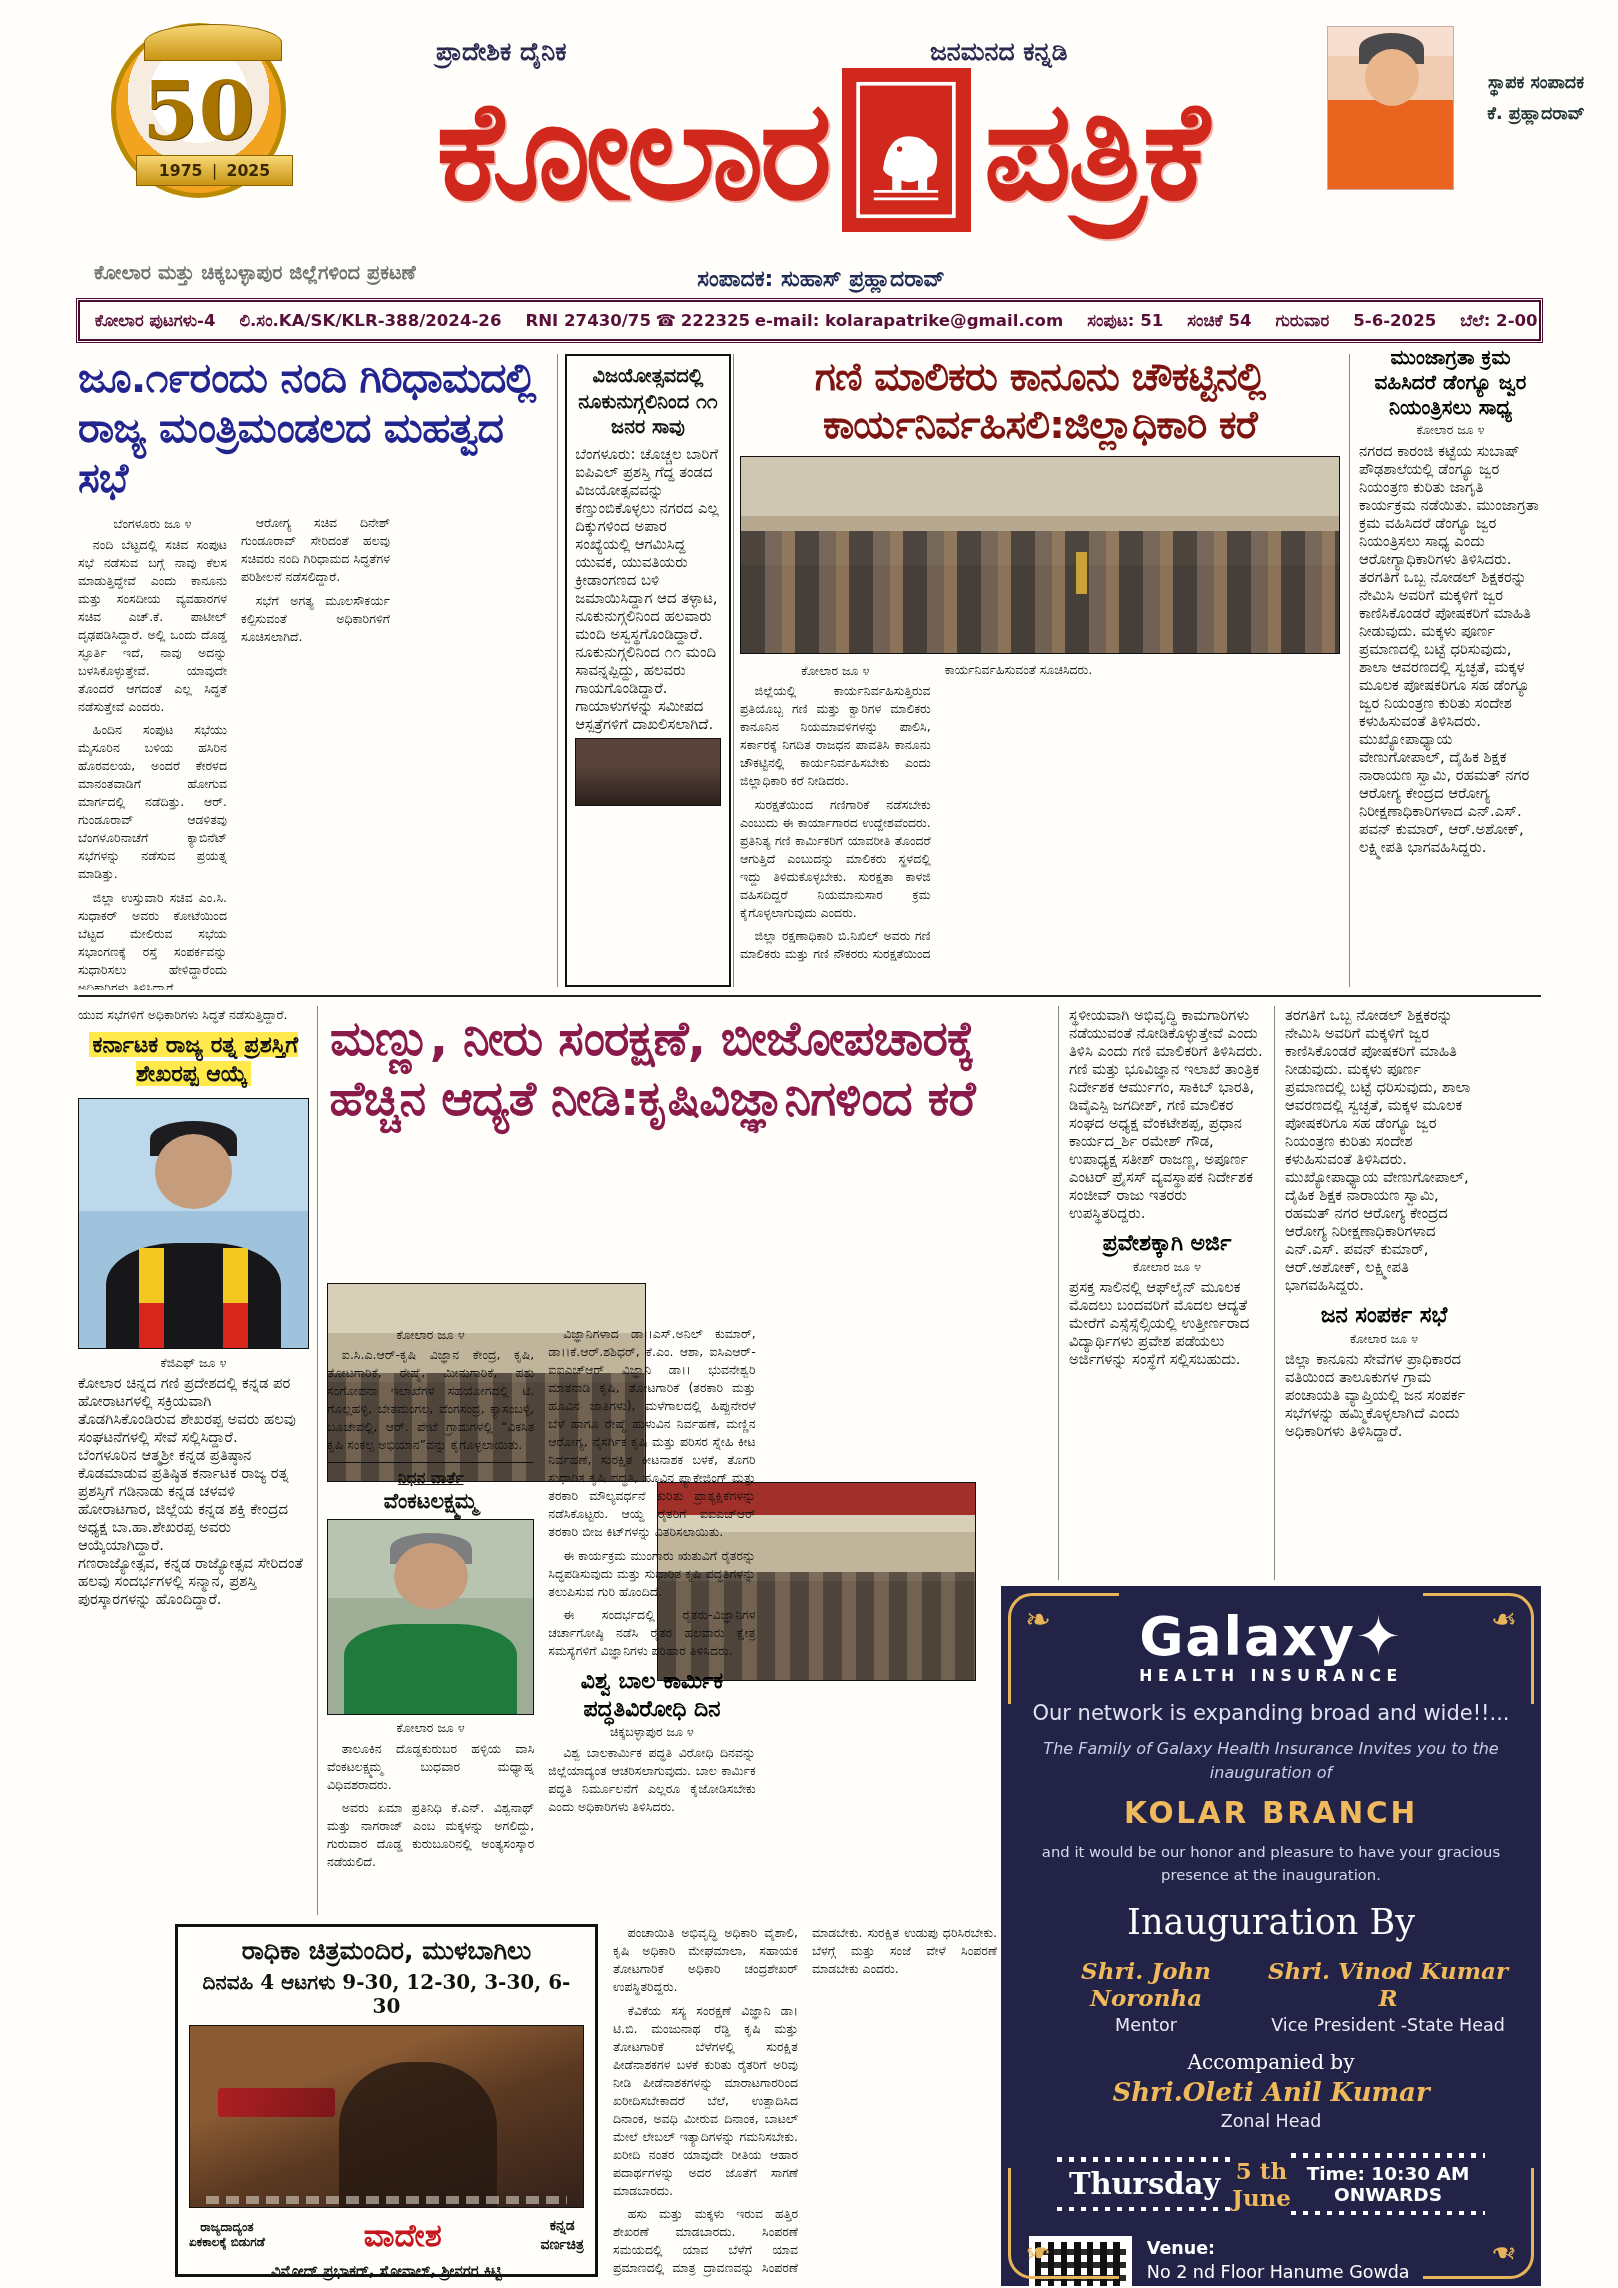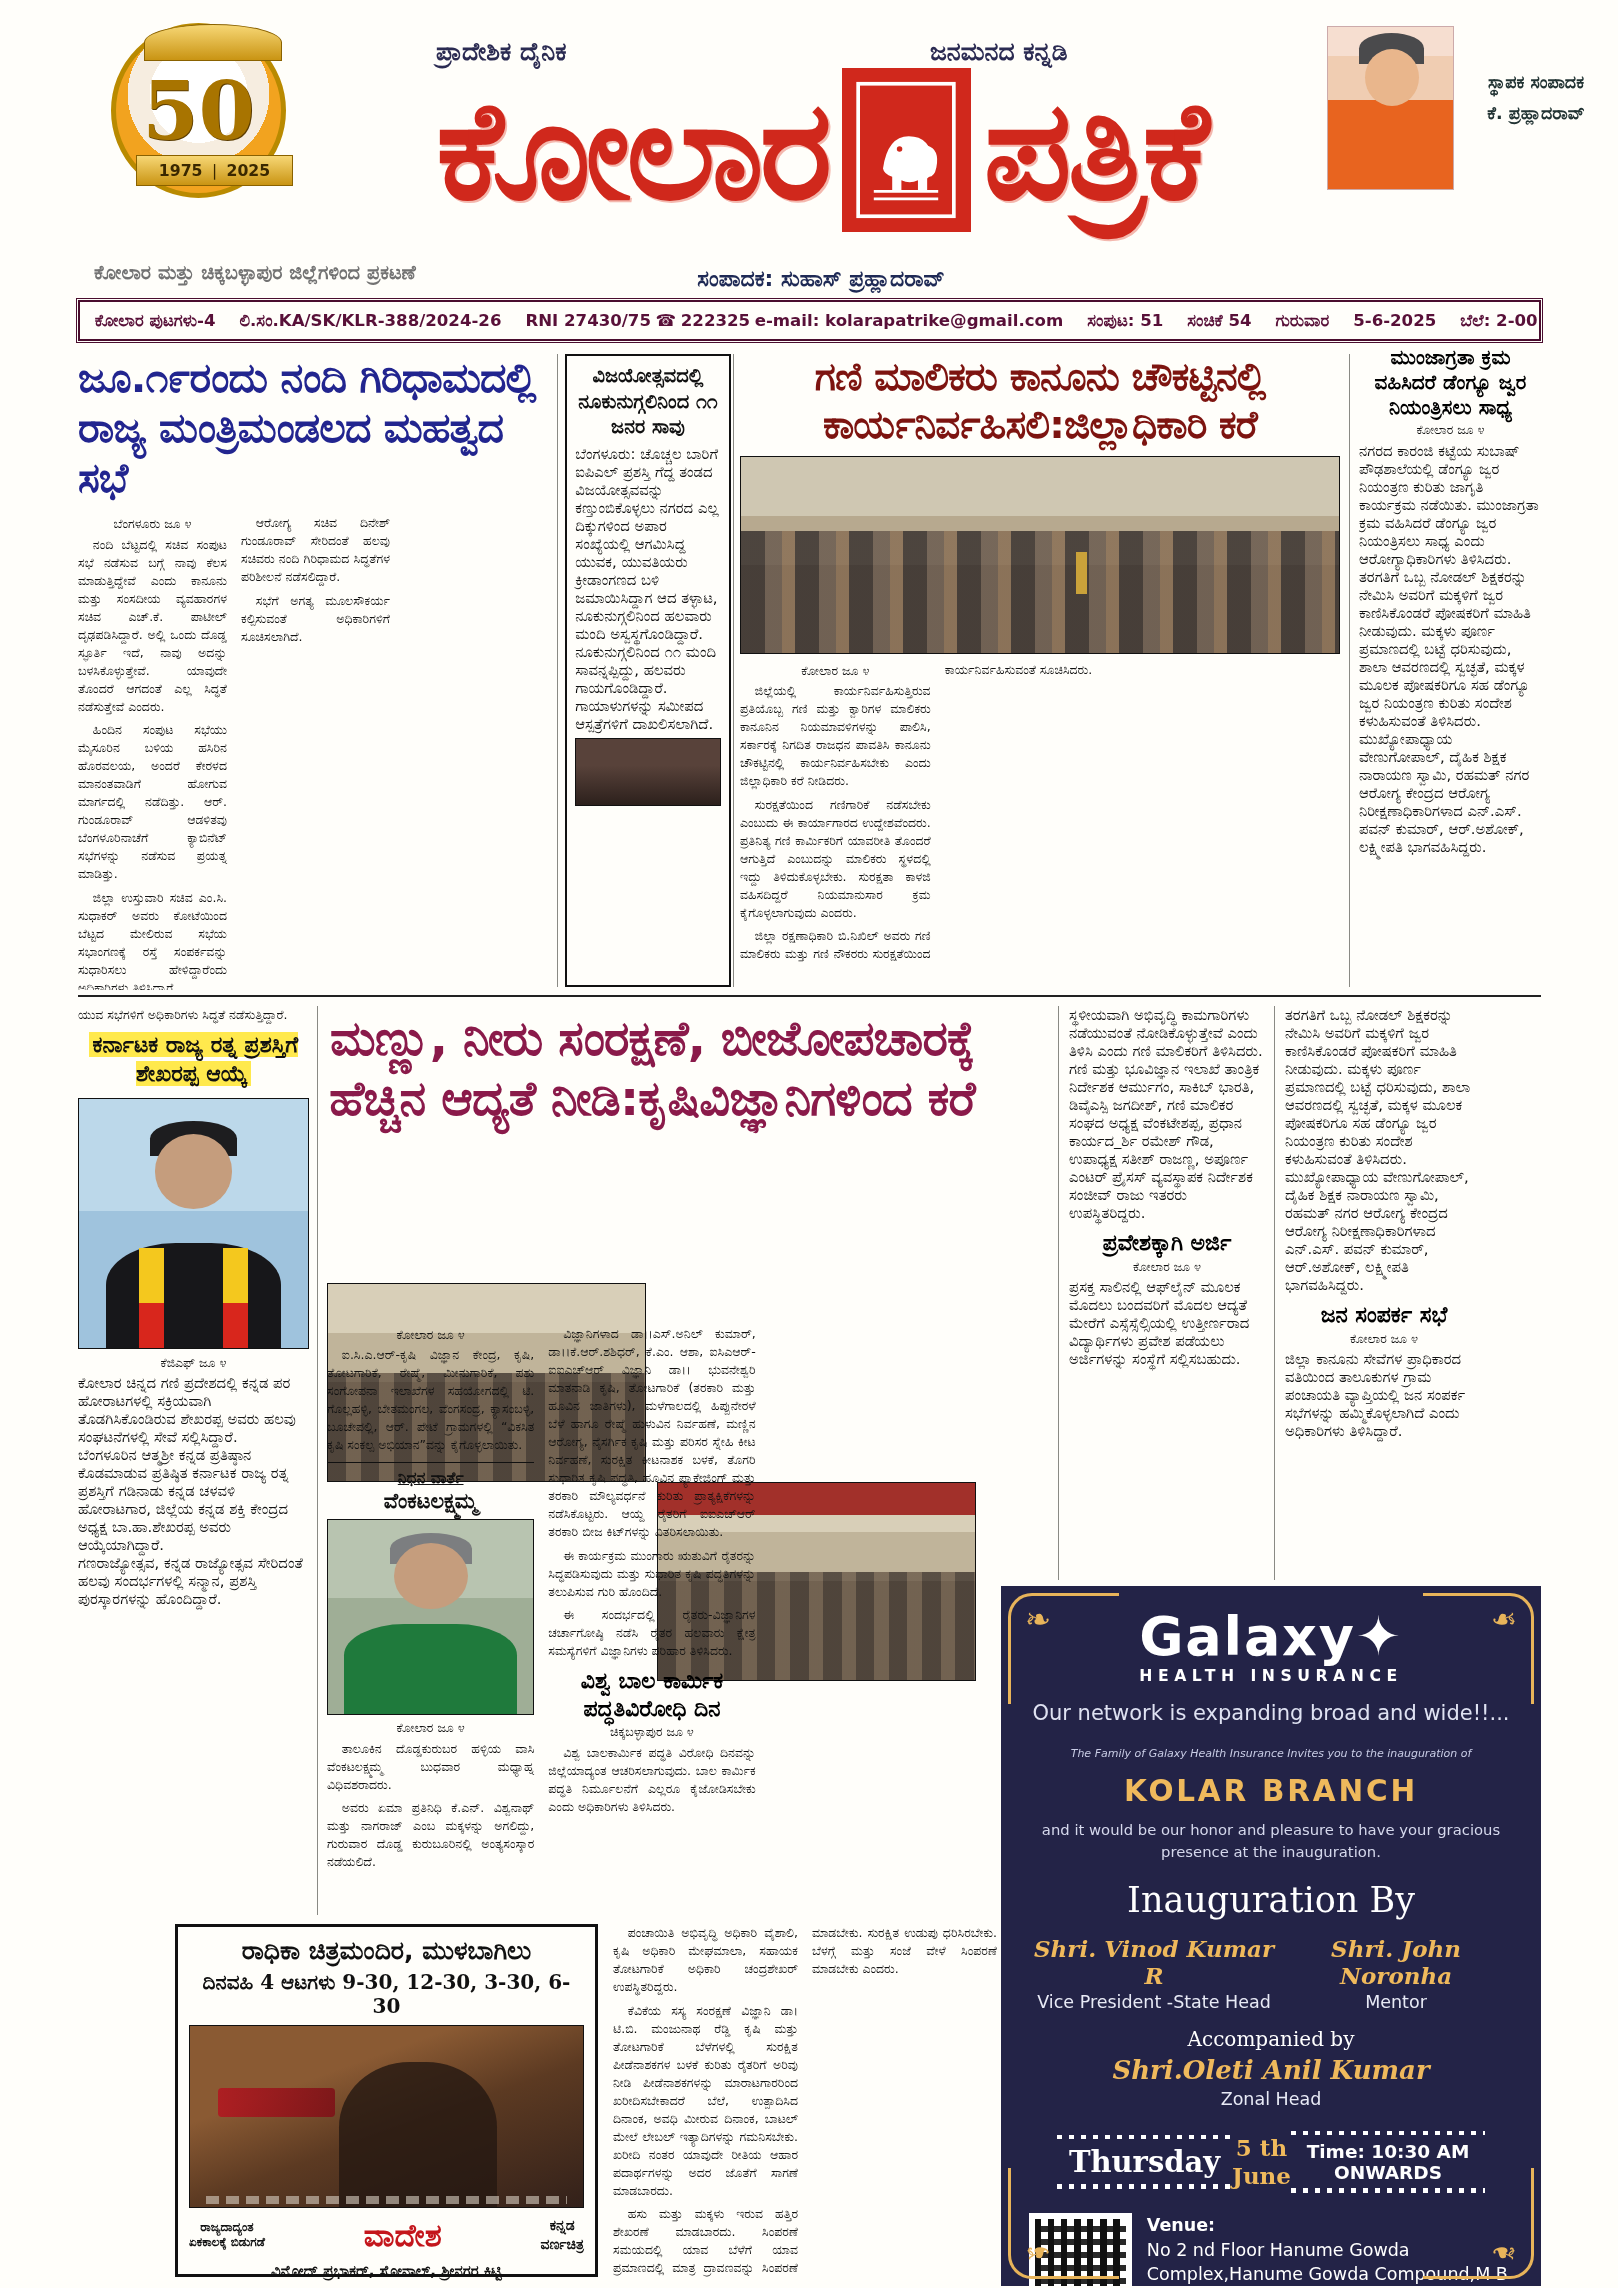--- a/index.html
+++ b/index.html
@@ -112,21 +112,21 @@
   .gcorner { position:absolute; width:111px; height:111px; border-color:#e8b45a; border-style:solid; border-width:0; }
   .gc-tl { top:7.4px; left:7.4px; border-top-width:3.7px; border-left-width:3.7px; border-radius:24px 0 0 0; }
   .gc-tr { top:7.4px; right:7.4px; border-top-width:3.7px; border-right-width:3.7px; border-radius:0 24px 0 0; }
   .gc-bl { bottom:7.4px; left:7.4px; border-bottom-width:3.7px; border-left-width:3.7px; border-radius:0 0 0 24px; }
   .gc-br { bottom:7.4px; right:7.4px; border-bottom-width:3.7px; border-right-width:3.7px; border-radius:0 0 24px 0; }
   .gleaf { position:absolute; font-size:31px; color:#e8b45a; }
   .gbrand { font-size:54px; font-weight:900; letter-spacing:1.8px; line-height:1; }
   .gbrand .spark { color:#fff; }
   .gbrand-sub { font-size:15.7px; font-weight:bold; letter-spacing:5.5px; margin-top:1.8px; }
   .gline1 { font-size:21px; color:#dfe2f2; margin-top:16.6px; }
-  .gline2 { font-size:11px; font-style:italic; color:#c9cde6; margin-top:21px; line-height:1.5; }
+  .gline2 { font-size:16px; font-style:italic; color:#c9cde6; margin-top:12px; line-height:1.5; }
   .gbranch { font-size:29.5px; font-weight:900; color:#efb95c; letter-spacing:2.8px; margin-top:11px; }
   .gline3 { font-size:14.8px; color:#d5d8ec; margin-top:11px; line-height:1.5; }
   .ginaug { font-size:35px; margin-top:16.6px; font-family:"DejaVu Serif","Liberation Serif",serif; }
   .gpersons { display:flex; justify-content:space-around; margin-top:14.8px; }
   .gname { font-size:23px; font-weight:bold; font-style:italic; color:#efb95c;
            font-family:"DejaVu Serif","Liberation Serif",serif; }
   .grole { font-size:17.5px; color:#e8eaf6; margin-top:3.7px; }
   .gacc { font-size:20px; margin-top:14.8px; font-family:"DejaVu Serif","Liberation Serif",serif; }
   .gsched { display:flex; align-items:center; justify-content:center; margin-top:16.6px; padding:0 9.2px; }
   .dotline { height:4.6px; background:repeating-linear-gradient(90deg,#fff 0 5.5px, transparent 5.5px 12px); margin:5.5px 0; }
@@ -408,26 +408,26 @@
     <div class="gbrand"><span>Galaxy</span><span class="spark">✦</span></div>
     <div class="gbrand-sub">HEALTH INSURANCE</div>
     <div class="gline1">Our network is expanding broad and wide!!...</div>
     <div class="gline2">The Family of Galaxy Health Insurance Invites you to the inauguration of</div>
     <div class="gbranch">KOLAR BRANCH</div>
     <div class="gline3">and it would be our honor and pleasure to have your gracious presence at the inauguration.</div>
     <div class="ginaug">Inauguration By</div>
 
     <div class="gpersons">
       <div>
+        <div class="gname">Shri. John Noronha</div>
+        <div class="grole">Mentor</div>
+      </div>
+      <div>
         <div class="gname">Shri. Vinod Kumar R</div>
         <div class="grole">Vice President -State Head</div>
-      </div>
-      <div>
-        <div class="gname">Shri. John Noronha</div>
-        <div class="grole">Mentor</div>
       </div>
     </div>
 
     <div class="gacc">Accompanied by</div>
     <div class="gname" style="font-size:26px; margin-top:3.7px;">Shri.Oleti Anil Kumar</div>
     <div class="grole">Zonal Head</div>
 
     <div class="gsched">
       <div style="width:175px;">
         <div class="dotline"></div>

